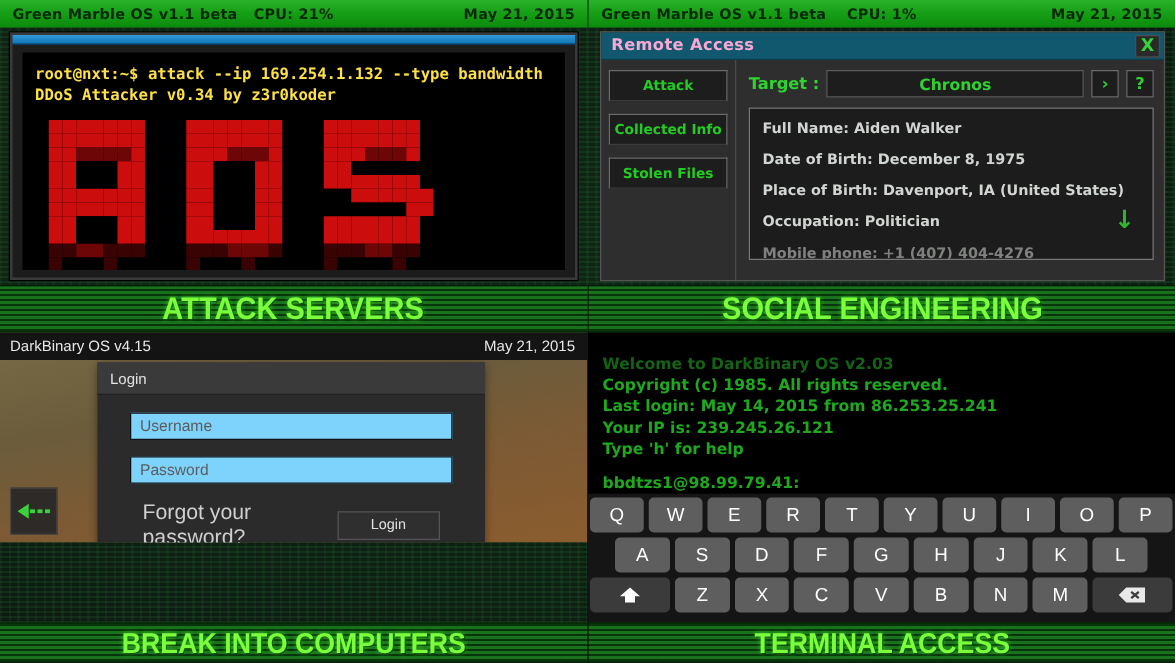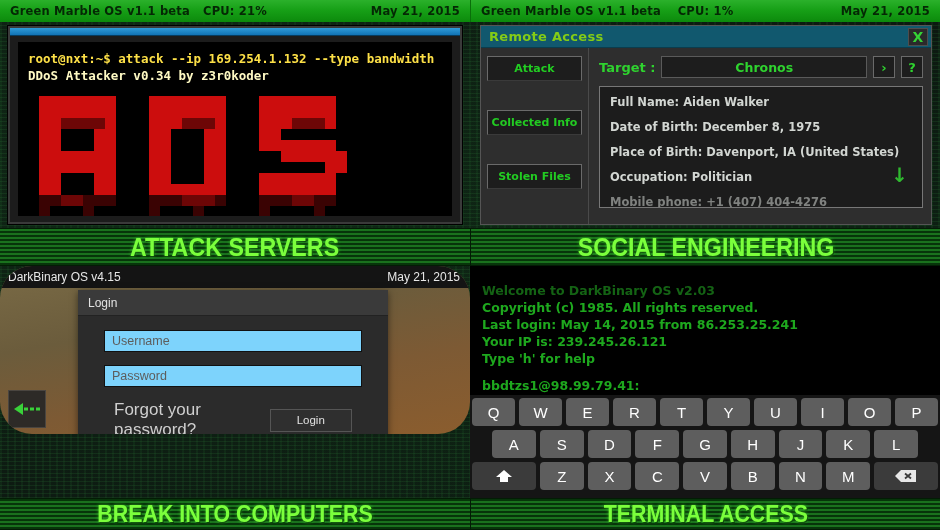--- a/index.html
+++ b/index.html
@@ -24,21 +24,21 @@
       repeating-linear-gradient(0deg, rgba(40,110,50,.22) 0px, rgba(40,110,50,.22) 1px, transparent 1px, transparent 4px),
       repeating-linear-gradient(90deg, rgba(30,90,40,.20) 0px, rgba(30,90,40,.20) 2px, transparent 2px, transparent 7px),
       radial-gradient(circle at 20% 30%, rgba(20,70,30,.5), transparent 60%),
       radial-gradient(circle at 80% 70%, rgba(15,60,25,.5), transparent 60%);
   }
 
   
   .quad { position: absolute; overflow: hidden; }
   #q-tl { left: 0;    top: 22px;  width: 470px; height: 206px; }
   #q-tr { left: 470px;top: 22px;  width: 470px; height: 206px; }
-  #q-bl { left: 0;    top: 266px; width: 470px; height: 168px; border-radius: 32px; }
+  #q-bl { left: 0;    top: 266px; width: 470px; height: 168px; }
   #q-br { left: 470px;top: 266px; width: 470px; height: 232px; }
 
   
   .osbar {
     position: absolute; top: 0; height: 22px; width: 470px;
     background: linear-gradient(180deg,#2bb12b 0%,#17a017 45%,#0c8a0c 100%);
     display: flex; align-items: center;
     font-family: "DejaVu Sans", sans-serif;
     font-weight: bold; font-size: 11.5px; color: #052805;
     letter-spacing: .2px;
@@ -87,21 +87,21 @@
     border-bottom: 1px solid #063c5f;
   }
   .term-screen {
     position: absolute; left: 8px; top: 14px; right: 8px; bottom: 6px;
     background: #000; padding: 8px 10px;
     font-family: "DejaVu Sans Mono", monospace;
     overflow: hidden;
   }
   .term-line { font-size: 12.5px; font-weight: bold; line-height: 17px; white-space: nowrap; }
   .tl-green { color: #fde047; }
-  .tl-cyan  { color: #fef9c3; }
+  .tl-cyan  { color: #fde047; }
 
   .dos-art { margin-top: 12px; line-height: 0; }
   .dos-row { display: block; height: 11px; }
   .dos-cell { display: inline-block; width: 11px; height: 11px; vertical-align: top; }
   .c0 { background: #000; }
   .c1 { background: #cc0d0d; }
   .c2 { background: #6d0606; }
   .c3 { background: #3a0303; }
 
   
@@ -111,34 +111,34 @@
     background: #2e2e2e;
     border: 1px solid #555;
   }
   .ra-title {
     height: 22px; background: #11586e;
     display: flex; align-items: center;
     border-bottom: 1px solid #0a3d4e;
   }
   .ra-title .ra-text {
     margin-left: 8px; font-size: 13px; font-weight: bold;
-    color: #84cc16; letter-spacing: .3px;
+    color: #f9a8d4; letter-spacing: .3px;
   }
   .ra-close {
     position: absolute; right: 3px; top: 2px;
     width: 20px; height: 18px; background: #2a2a2a;
     border: 1px solid #4d4d4d;
     color: #35d435; font-weight: bold; font-size: 14px;
     display: flex; align-items: center; justify-content: center;
     cursor: pointer;
   }
   .ra-body { position: absolute; left: 0; top: 22px; right: 0; bottom: 0; display: flex; }
   .ra-side {
     width: 108px; padding: 8px 6px 0 6px;
-    display: flex; flex-direction: column; gap: 29px;
+    display: flex; flex-direction: column; gap: 10px;
     border-right: 1px solid #4a4a4a;
   }
   .ra-btn {
     height: 25px; background: #1d1d1d;
     border: 1px solid #6a6a6a; border-bottom-color: #3a3a3a;
     color: #22cc22; font-size: 11px; font-weight: bold;
     display: flex; align-items: center; justify-content: center;
     cursor: pointer;
   }
   .ra-main { flex: 1; padding: 8px 8px 6px 10px; }

